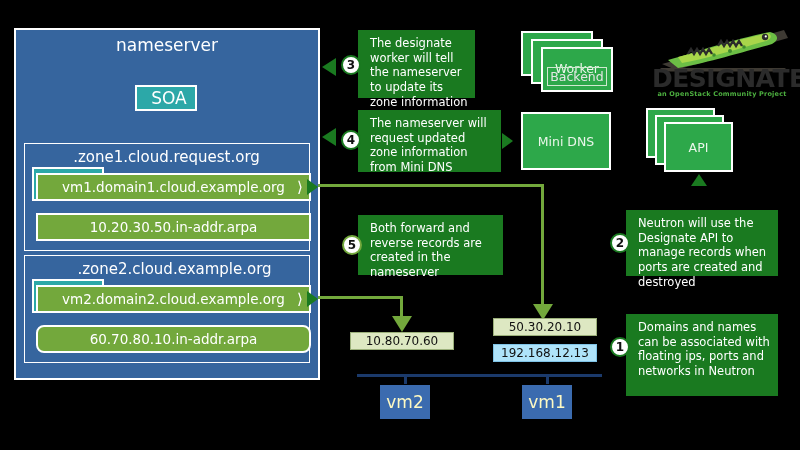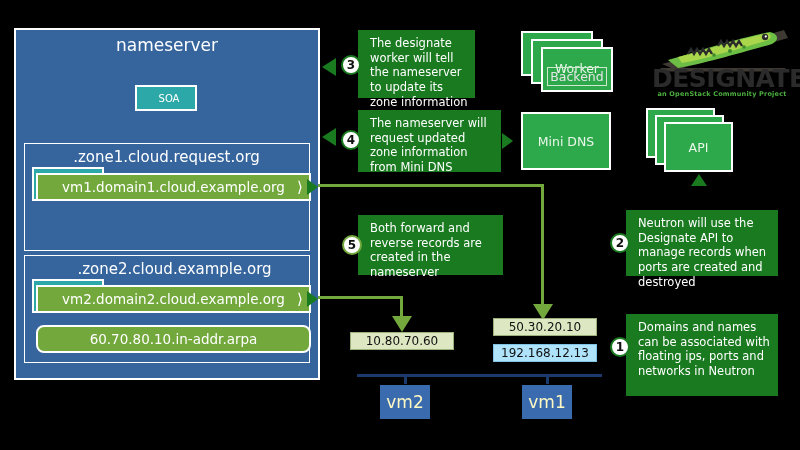--- a/index.html
+++ b/index.html
@@ -7,21 +7,21 @@
        font-family:"DejaVu Sans","Liberation Sans",sans-serif;}
   #stage{position:relative;width:800px;height:450px;background:#000;}
   .abs{position:absolute;box-sizing:border-box;}
 
   
   .ns-panel{background:#36659E;border:2px solid #ffffff;}
   .ns-title{color:#fff;font-size:17px;text-align:center;}
   .zone-box{background:#36659E;border:1.5px solid #ffffff;}
   .zone-title{color:#fff;font-size:15px;text-align:center;}
   .soa-box{background:#2CA8A8;border:2px solid #ffffff;color:#fff;
-           font-size:10px;display:flex;align-items:center;justify-content:center;padding-left:6px;}
+           font-size:17px;display:flex;align-items:center;justify-content:center;padding-left:6px;}
   .teal-stub{background:#2CA8A8;border:2px solid #ffffff;}
   .rec-box{background:#73A83C;border:2px solid #ffffff;color:#fff;
            font-size:13.5px;display:flex;align-items:center;justify-content:center;}
 
   
   .callout{background:#1A7A20;color:#fff;font-size:11.5px;line-height:1.28;
            padding:6px 7px 6px 12px;}
   .badge{background:#ffffff;border:2.5px solid #1A7A20;border-radius:50%;
          width:20px;height:20px;color:#111;font-size:12px;font-weight:bold;
          display:flex;align-items:center;justify-content:center;z-index:6;}
@@ -73,20 +73,21 @@
   </div>
 
   <div class="abs soa-box" style="left:135px;top:85px;width:62px;height:26px;">SOA</div>
 
   <div class="abs zone-box" style="left:24px;top:143px;width:286px;height:108px;">
     <div class="abs zone-title" style="left:0;top:4px;width:283px;">.zone1.cloud.request.org</div>
   </div>
   <div class="abs teal-stub" style="left:32px;top:167px;width:72px;height:34px;"></div>
   <div class="abs rec-box" style="left:36px;top:173px;width:275px;height:28px;">vm1.domain1.cloud.example.org</div>
   <div class="abs chev" style="left:297px;top:178px;">⟩</div>
+  <div class="abs rec-box" style="left:36px;top:213px;width:275px;height:28px;">10.20.30.50.in-addr.arpa</div>
 
   <div class="abs zone-box" style="left:24px;top:255px;width:286px;height:108px;">
     <div class="abs zone-title" style="left:8px;top:4px;width:283px;">.zone2.cloud.example.org</div>
   </div>
   <div class="abs teal-stub" style="left:32px;top:279px;width:72px;height:34px;"></div>
   <div class="abs rec-box" style="left:36px;top:285px;width:275px;height:28px;">vm2.domain2.cloud.example.org</div>
   <div class="abs chev" style="left:297px;top:290px;">⟩</div>
   <div class="abs rec-box" style="left:36px;top:325px;width:275px;height:28px;border-radius:8px;">60.70.80.10.in-addr.arpa</div>
 
   <div class="abs tri tri-left" style="left:322px;top:58px;"></div>

